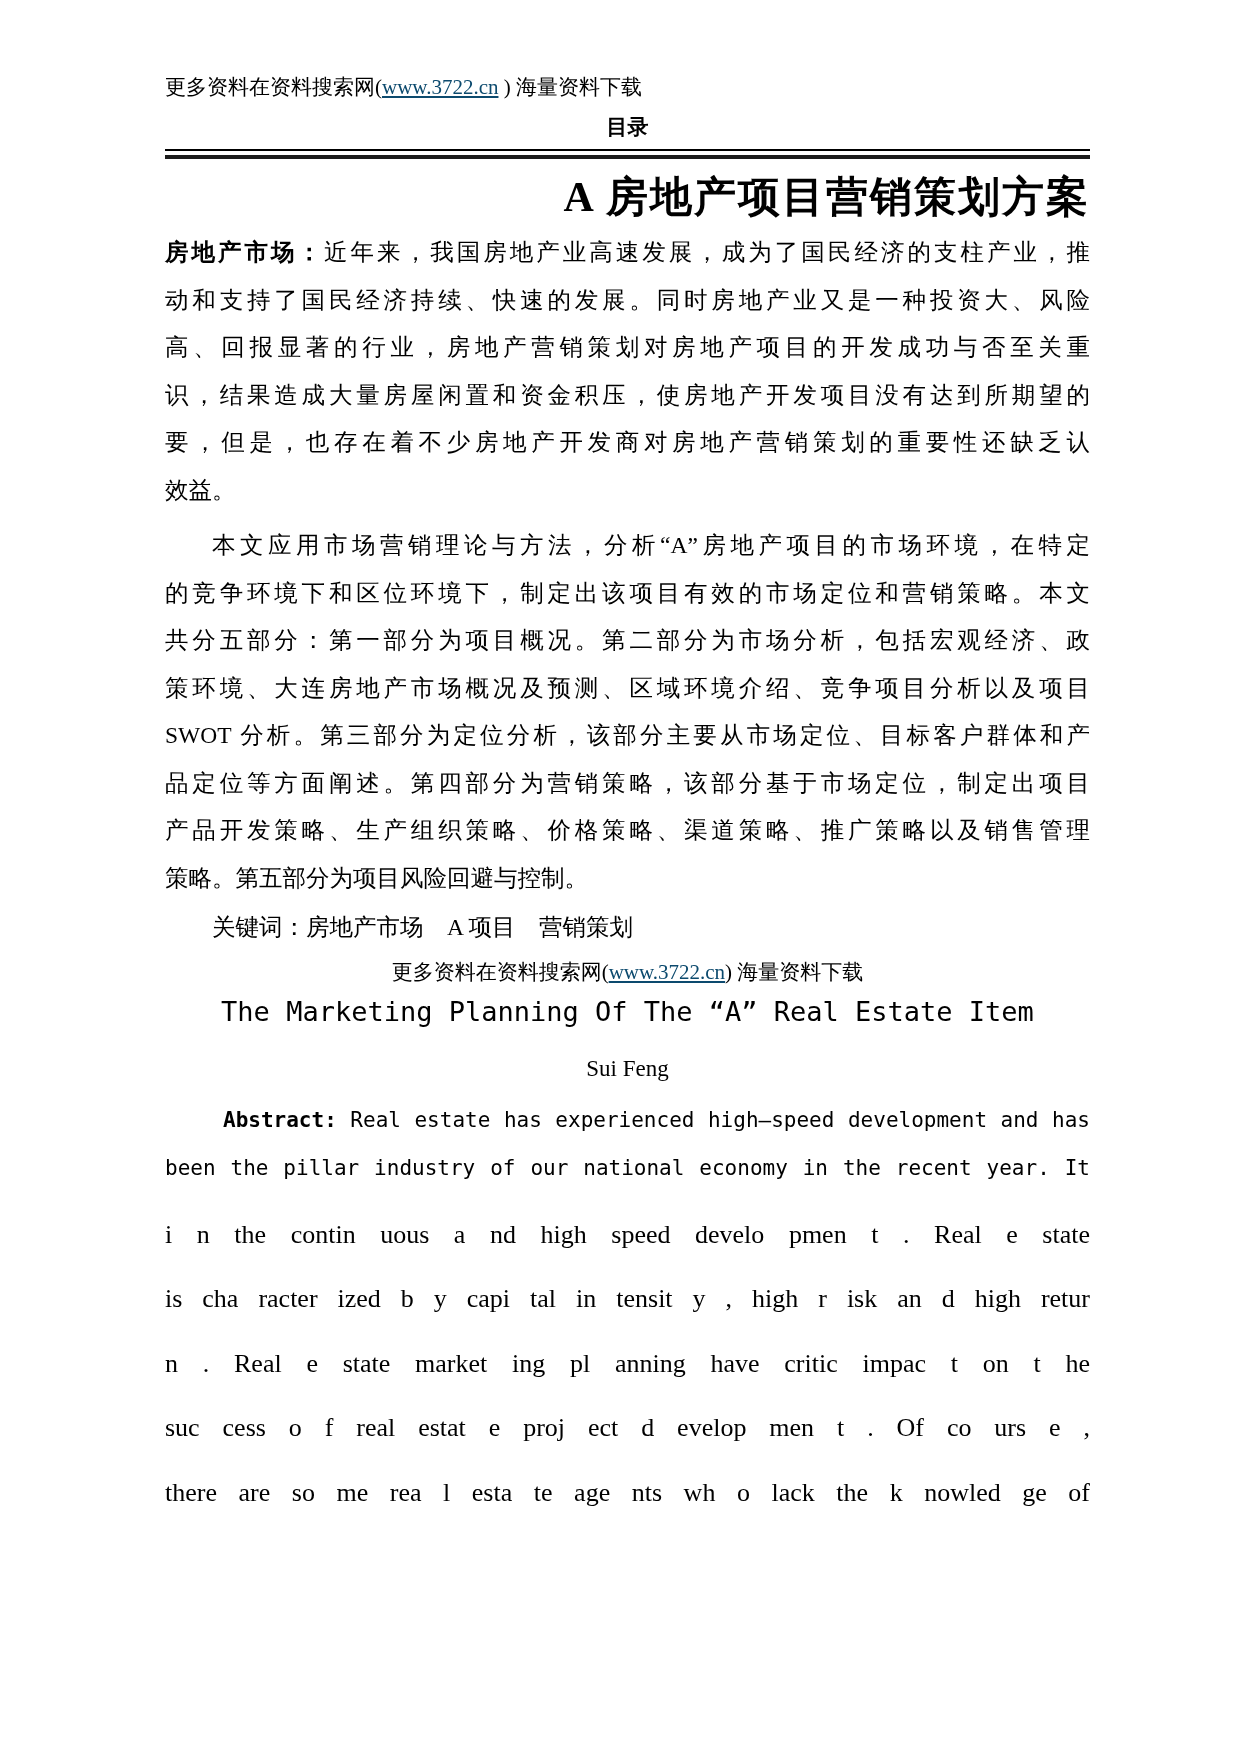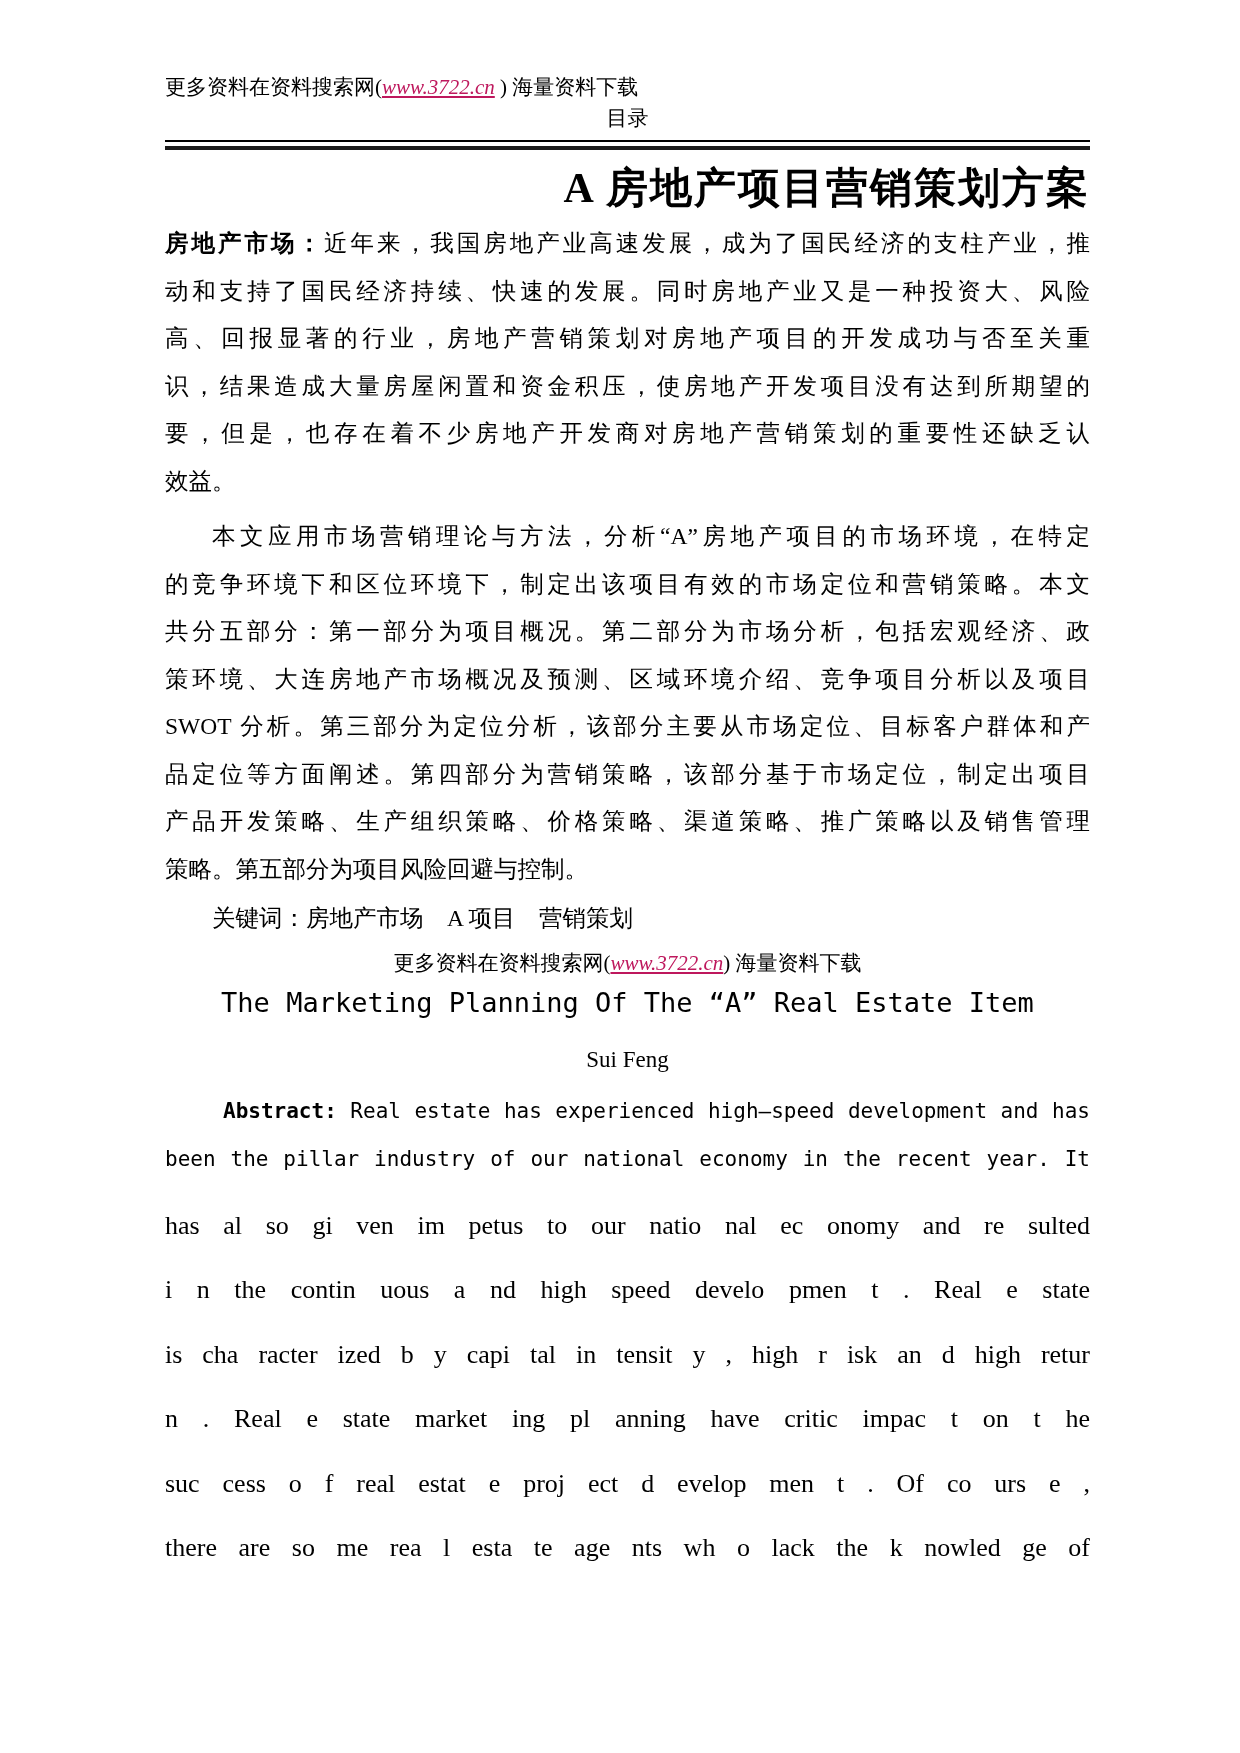--- a/index.html
+++ b/index.html
@@ -19,31 +19,30 @@
     line-height: 30px;
     text-align: left;
   }
   .footer-note {
     font-size: 21px;
     line-height: 36px;
     margin-top: 2px;
     text-align: center;
   }
   .link {
-    color: #be185d;
+    color: #0c4a6e;
     text-decoration: underline;
     cursor: pointer;
-    font-style: italic;
   }
   .toc-label {
     font-size: 21px;
-    font-weight: normal;
+    font-weight: bold;
     text-align: center;
     line-height: 28px;
-    margin-top: 2px;
+    margin-top: 11px;
   }
   .rule-thin { height: 0; border-top: 2px solid #000000; margin-top: 8px; }
   .rule-thick { height: 4px; background: #1c1c1c; margin-top: 4px; }
   .doc-title {
     font-size: 42px;
     font-weight: bold;
     text-align: right;
     line-height: 56px;
     margin: 10px 0 0 0;
     letter-spacing: 2px;
@@ -128,21 +127,20 @@
   <div class="en-title">The Marketing Planning Of The “A” Real Estate Item</div>
 
   <div class="en-author">Sui Feng</div>
 
   <div class="en-abstract">
     <div class="ln j first"><b>Abstract:</b><span> Real estate has experienced high—speed development and has</span></div>
     <div class="ln j">been the pillar industry of our national economy in the recent year. It</div>
   </div>
 
   <div class="en-body">
-    <div class="ln j">has al so gi ven im petus to our natio nal ec onomy and re sulted</div>
     <div class="ln j">i n the contin uous a nd high speed develo pmen t . Real e state</div>
     <div class="ln j">is cha racter ized b y capi tal in tensit y , high r isk an d high retur</div>
     <div class="ln j">n . Real e state market ing pl anning have critic impac t on t he</div>
     <div class="ln j">suc cess o f real estat e proj ect d evelop men t . Of co urs e ,</div>
     <div class="ln j">there are so me rea l esta te age nts wh o lack the k nowled ge of</div>
   </div>
 
 </div>
 
 </body></html>

